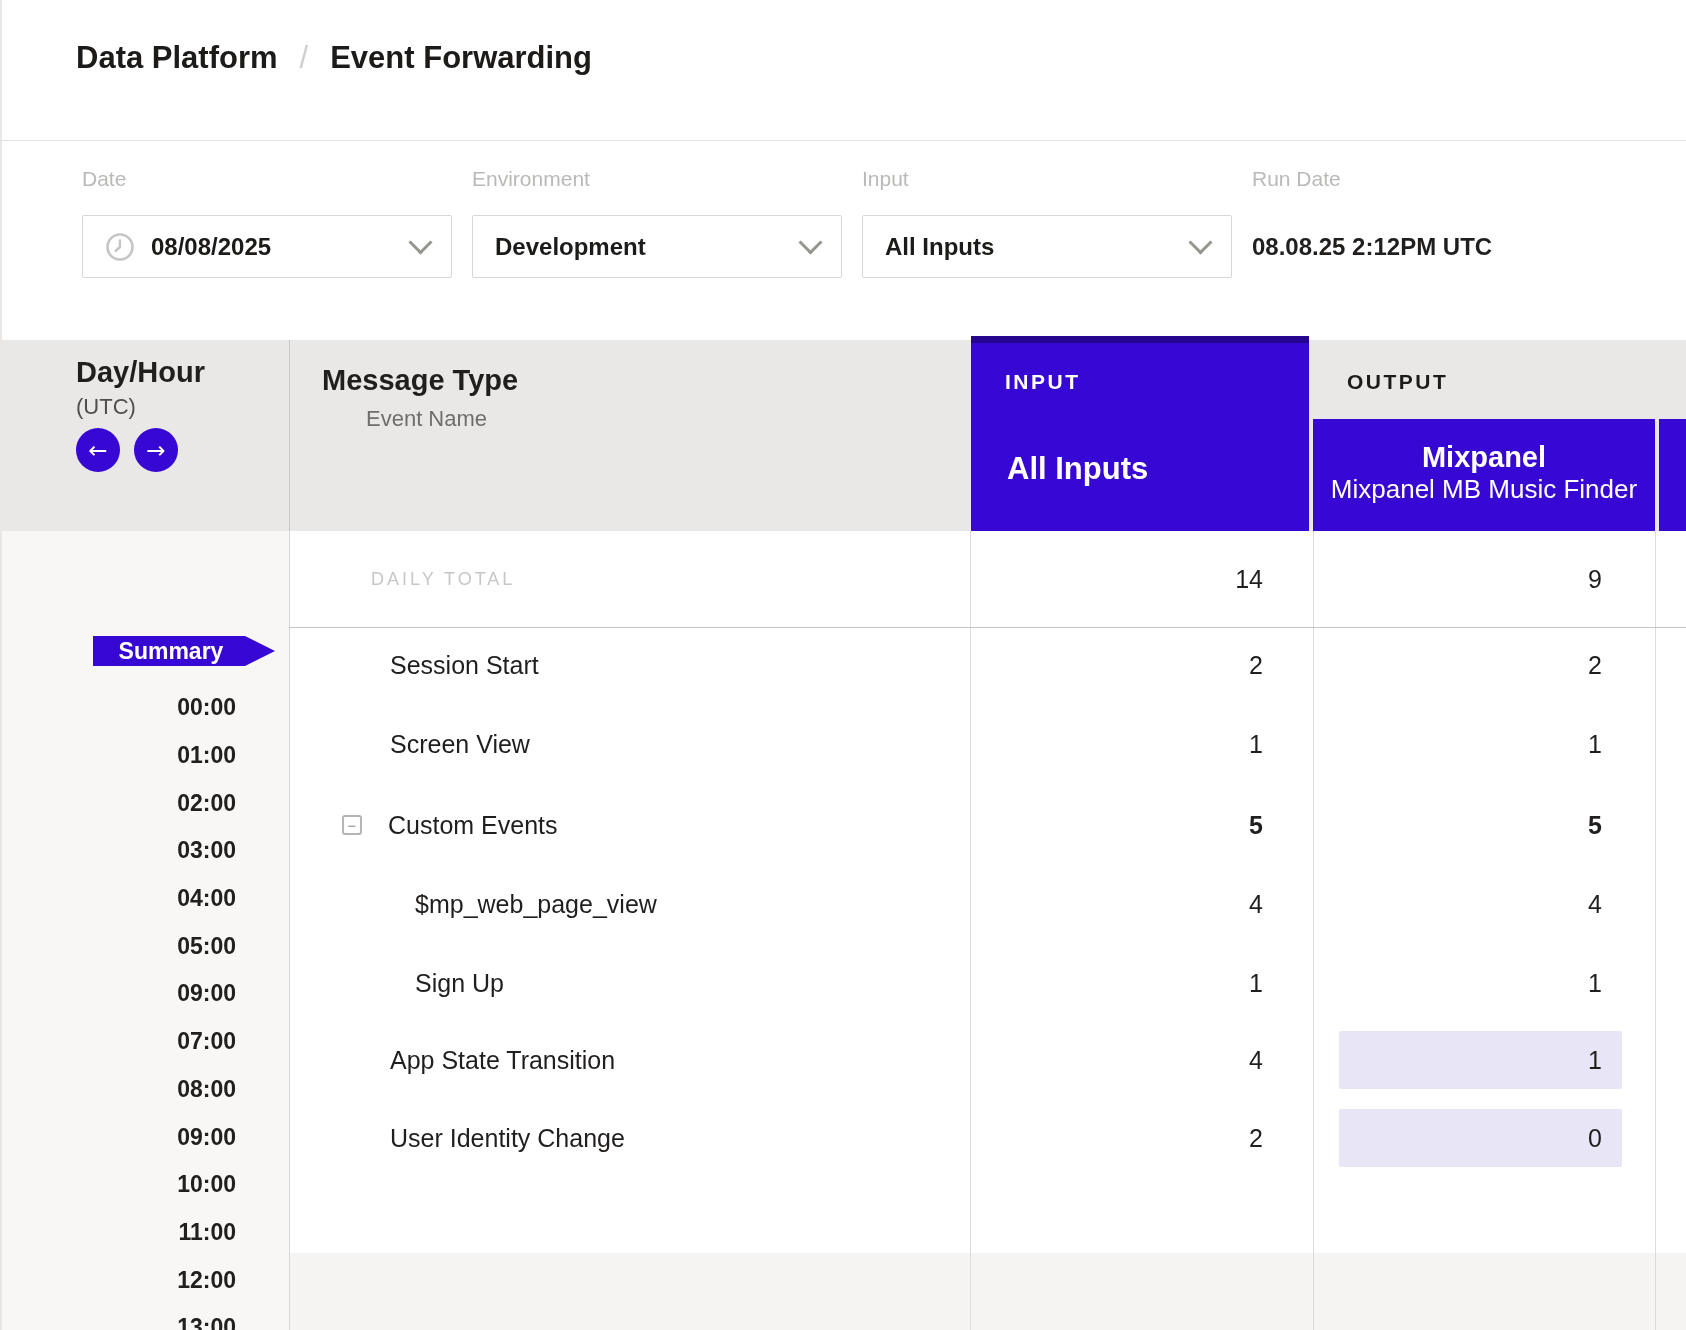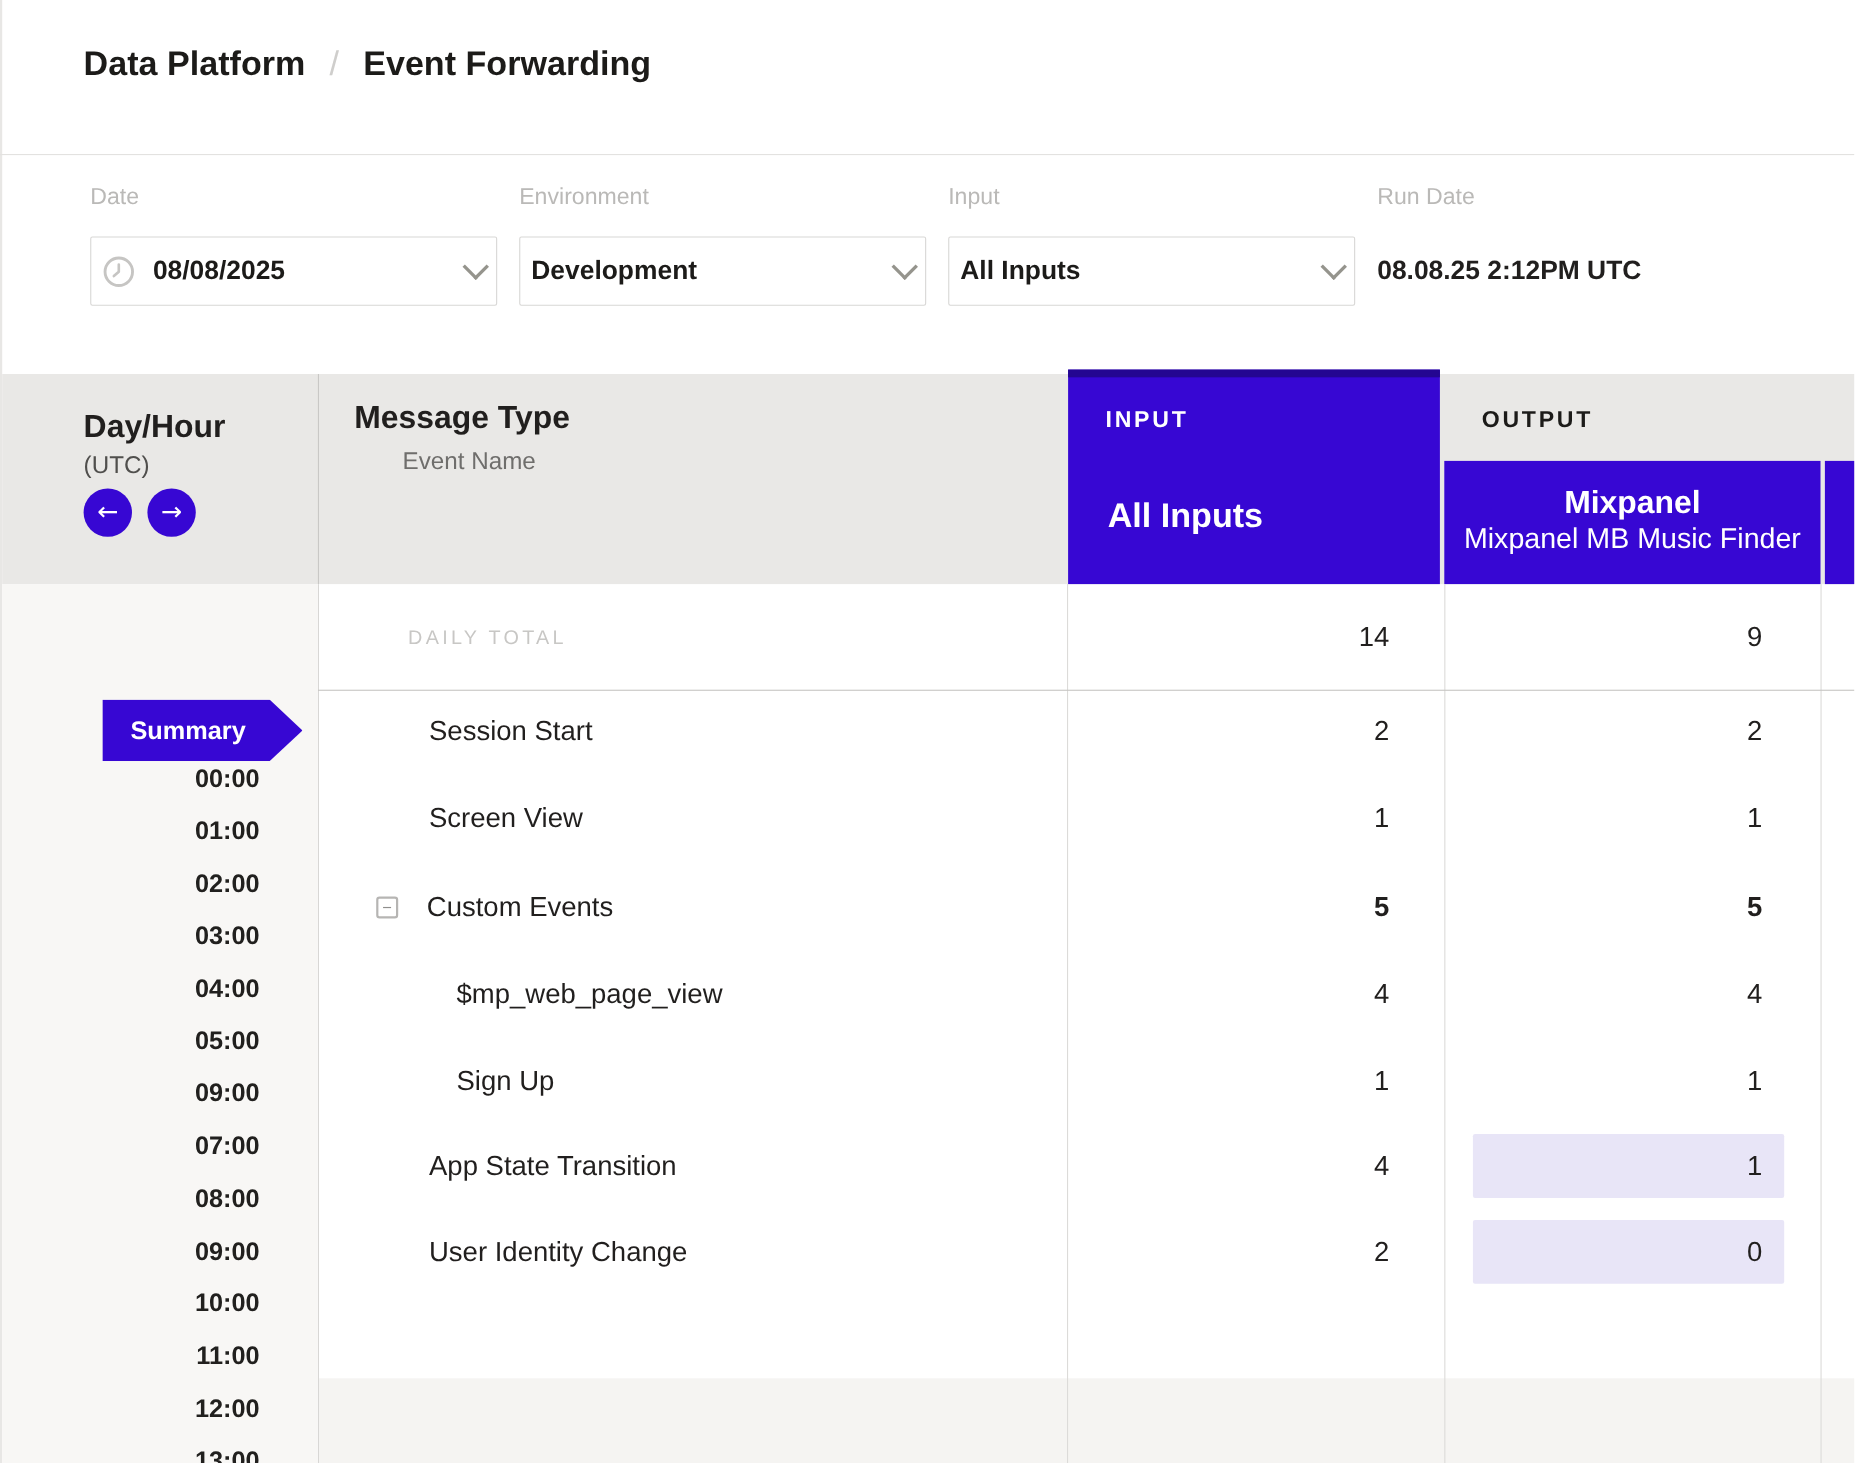--- a/index.html
+++ b/index.html
@@ -15,31 +15,31 @@
   .breadcrumb .sep { color:#cfcecc; font-weight:normal; }
 
   
   .fgroup { position:absolute; top:168px; }
   .fg-date { left:82px;  width:370px; }
   .fg-env  { left:472px; width:370px; }
   .fg-input{ left:862px; width:370px; }
   .fg-run  { left:1252px; width:430px; }
   .flabel { font-size:21px; color:#bab9b7; line-height:21px; margin-bottom:26px; }
   .fbox { height:63px; border:1px solid #d8d7d5; border-radius:2px; background:#fff;
-          display:flex; align-items:center; padding:0 10px; box-sizing:border-box; cursor:pointer; }
+          display:flex; align-items:center; padding:0 22px; box-sizing:border-box; cursor:pointer; }
   .fval { font-size:24px; font-weight:bold; color:#1c1b19; white-space:nowrap; }
   .clock { margin-right:16px; display:flex; }
   .chev { margin-left:auto; width:14px; height:14px; border-right:3px solid #95948d; border-bottom:3px solid #95948d;
           transform:rotate(45deg); margin-top:-8px; }
   .run-value { height:63px; display:flex; align-items:center; font-size:24px; font-weight:bold; white-space:nowrap; }
 
   
   .thead { position:absolute; left:2px; right:0; top:340px; height:191px; background:#e9e8e6; }
   .col-border-header { position:absolute; left:287px; top:0; bottom:0; width:1px; background:#c9c8c6; }
-  .dh { position:absolute; left:74px; top:32px; }
+  .dh { position:absolute; left:74px; top:16px; }
   .dh-title { font-size:29px; font-weight:bold; line-height:32px; }
   .dh-sub { font-size:22px; color:#504f4d; margin-top:6px; }
   .nav-btns { display:flex; gap:14px; margin-top:8px; }
   .nav-btn { width:44px; height:44px; border-radius:50%; background:#3707d3; color:#fff; border:none;
              display:flex; align-items:center; justify-content:center; font-size:23px; cursor:pointer;
              font-family:"DejaVu Sans",sans-serif; }
   .mt { position:absolute; left:320px; top:24px; }
   .mt-title { font-size:29px; font-weight:bold; line-height:32px; }
   .mt-sub { font-size:22px; color:#6f6e6c; margin-top:10px; margin-left:44px; }
   .output-label { position:absolute; left:1345px; top:30px; font-size:21px; font-weight:bold;
@@ -83,21 +83,21 @@
   .erow.child .ename { left:126px; }
   .collapse-box { position:absolute; left:53px; top:50%; margin-top:-10px; width:20px; height:20px;
                   border:2px solid #b6b5b3; border-radius:3px; box-sizing:border-box; color:#8f8e8c;
                   display:flex; align-items:center; justify-content:center; font-size:15px; line-height:1;
                   cursor:pointer; background:#fff; }
   .hl { position:absolute; right:64px; width:283px; top:50%; transform:translateY(-50%); height:58px;
         background:#e8e5f7; border-radius:2px; }
 
   
   .sidebar { position:absolute; left:2px; top:531px; width:287px; bottom:0; background:#f8f7f5; }
-  .summary-badge { position:absolute; left:91px; top:105px; width:182px; height:56px; background:#3707d3;
+  .summary-badge { position:absolute; left:91px; top:105px; width:182px; height:30px; background:#3707d3;
                    clip-path:polygon(0 0,152px 0,100% 50%,152px 100%,0 100%); color:#fff;
                    font-size:23px; font-weight:bold; display:flex; align-items:center; justify-content:center;
                    padding-right:26px; box-sizing:border-box; cursor:pointer; }
   .hours { position:absolute; left:0; top:153px; width:234px; }
   .hour { height:47.7px; display:flex; align-items:center; justify-content:flex-end;
           font-size:23px; font-weight:bold; color:#21201e; cursor:pointer; }
 </style>
 </head>
 <body>
 

